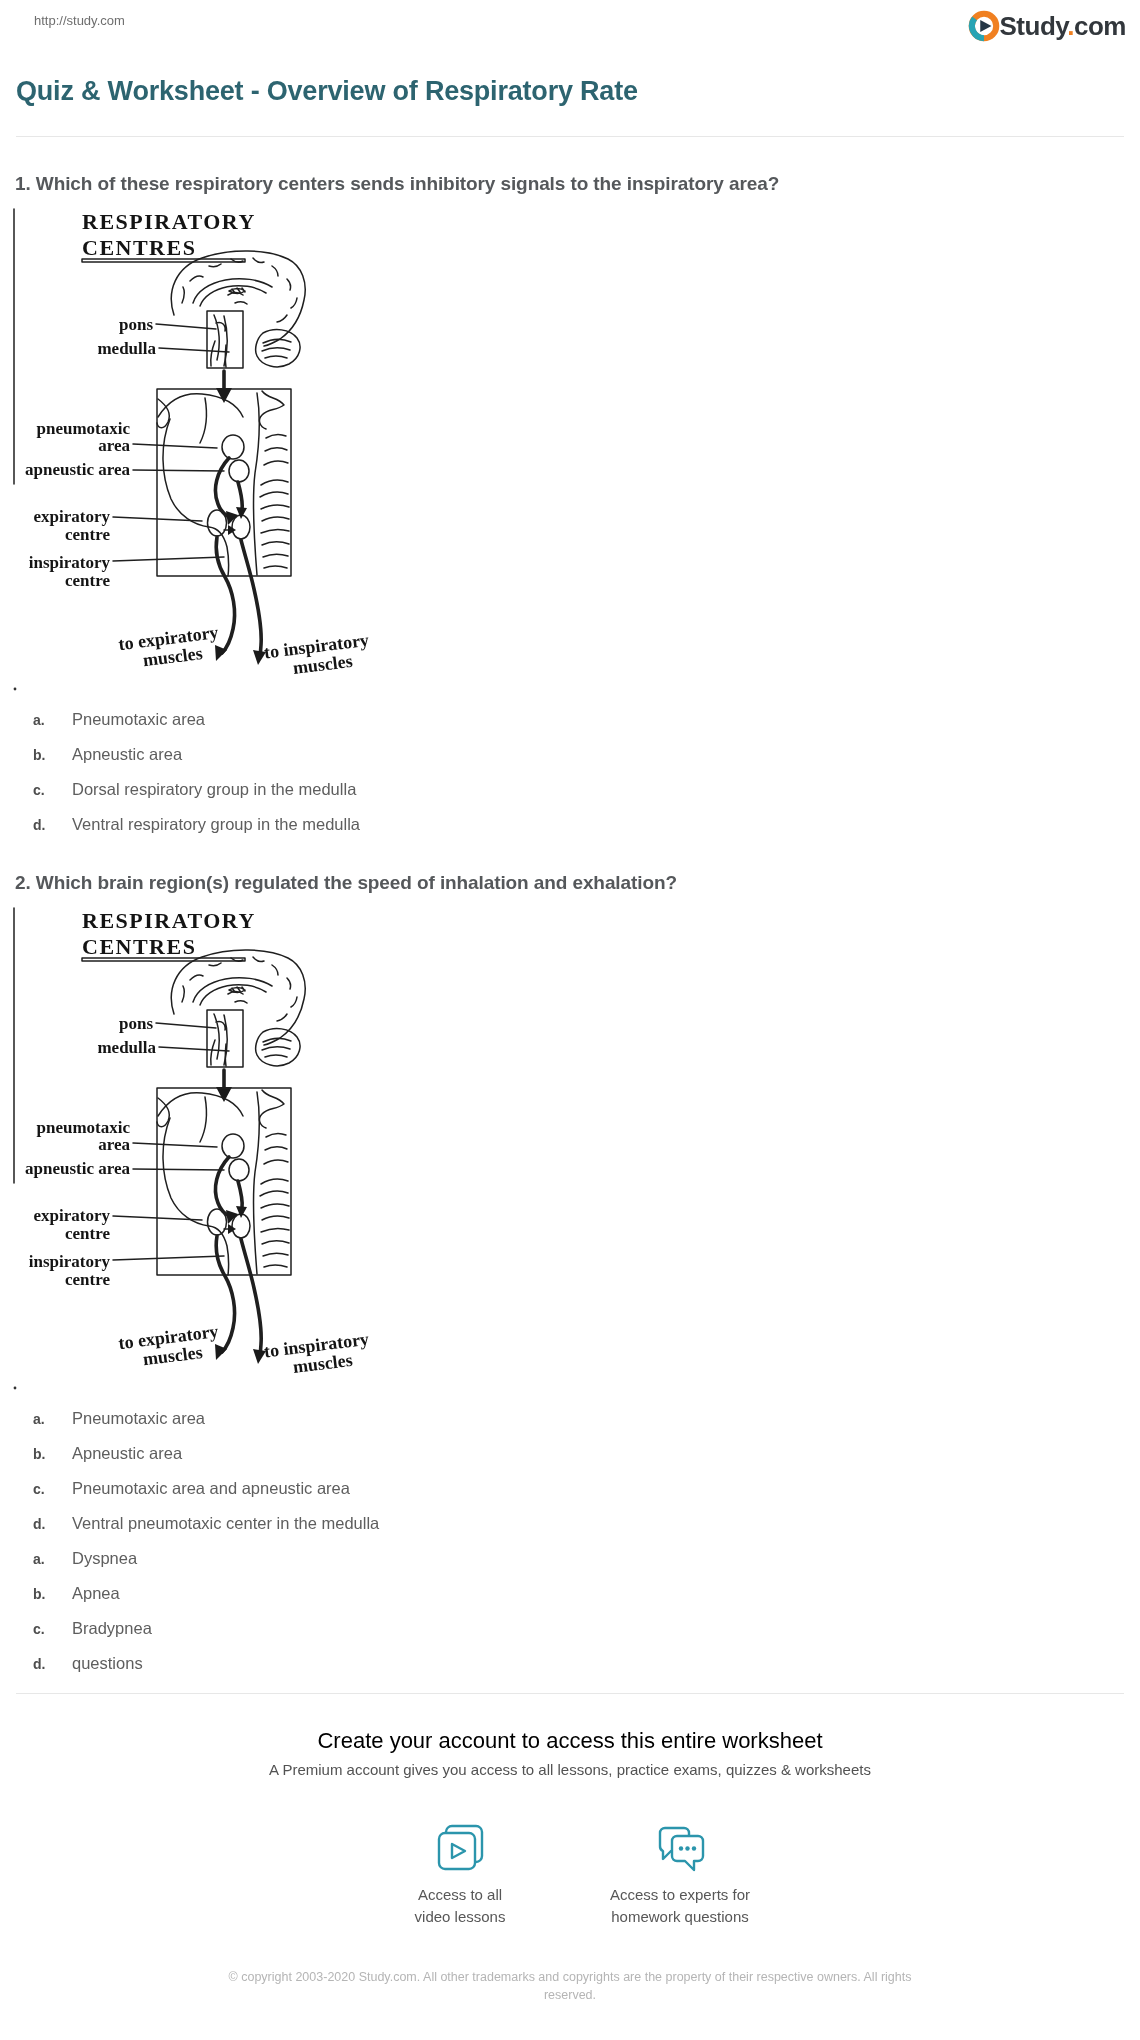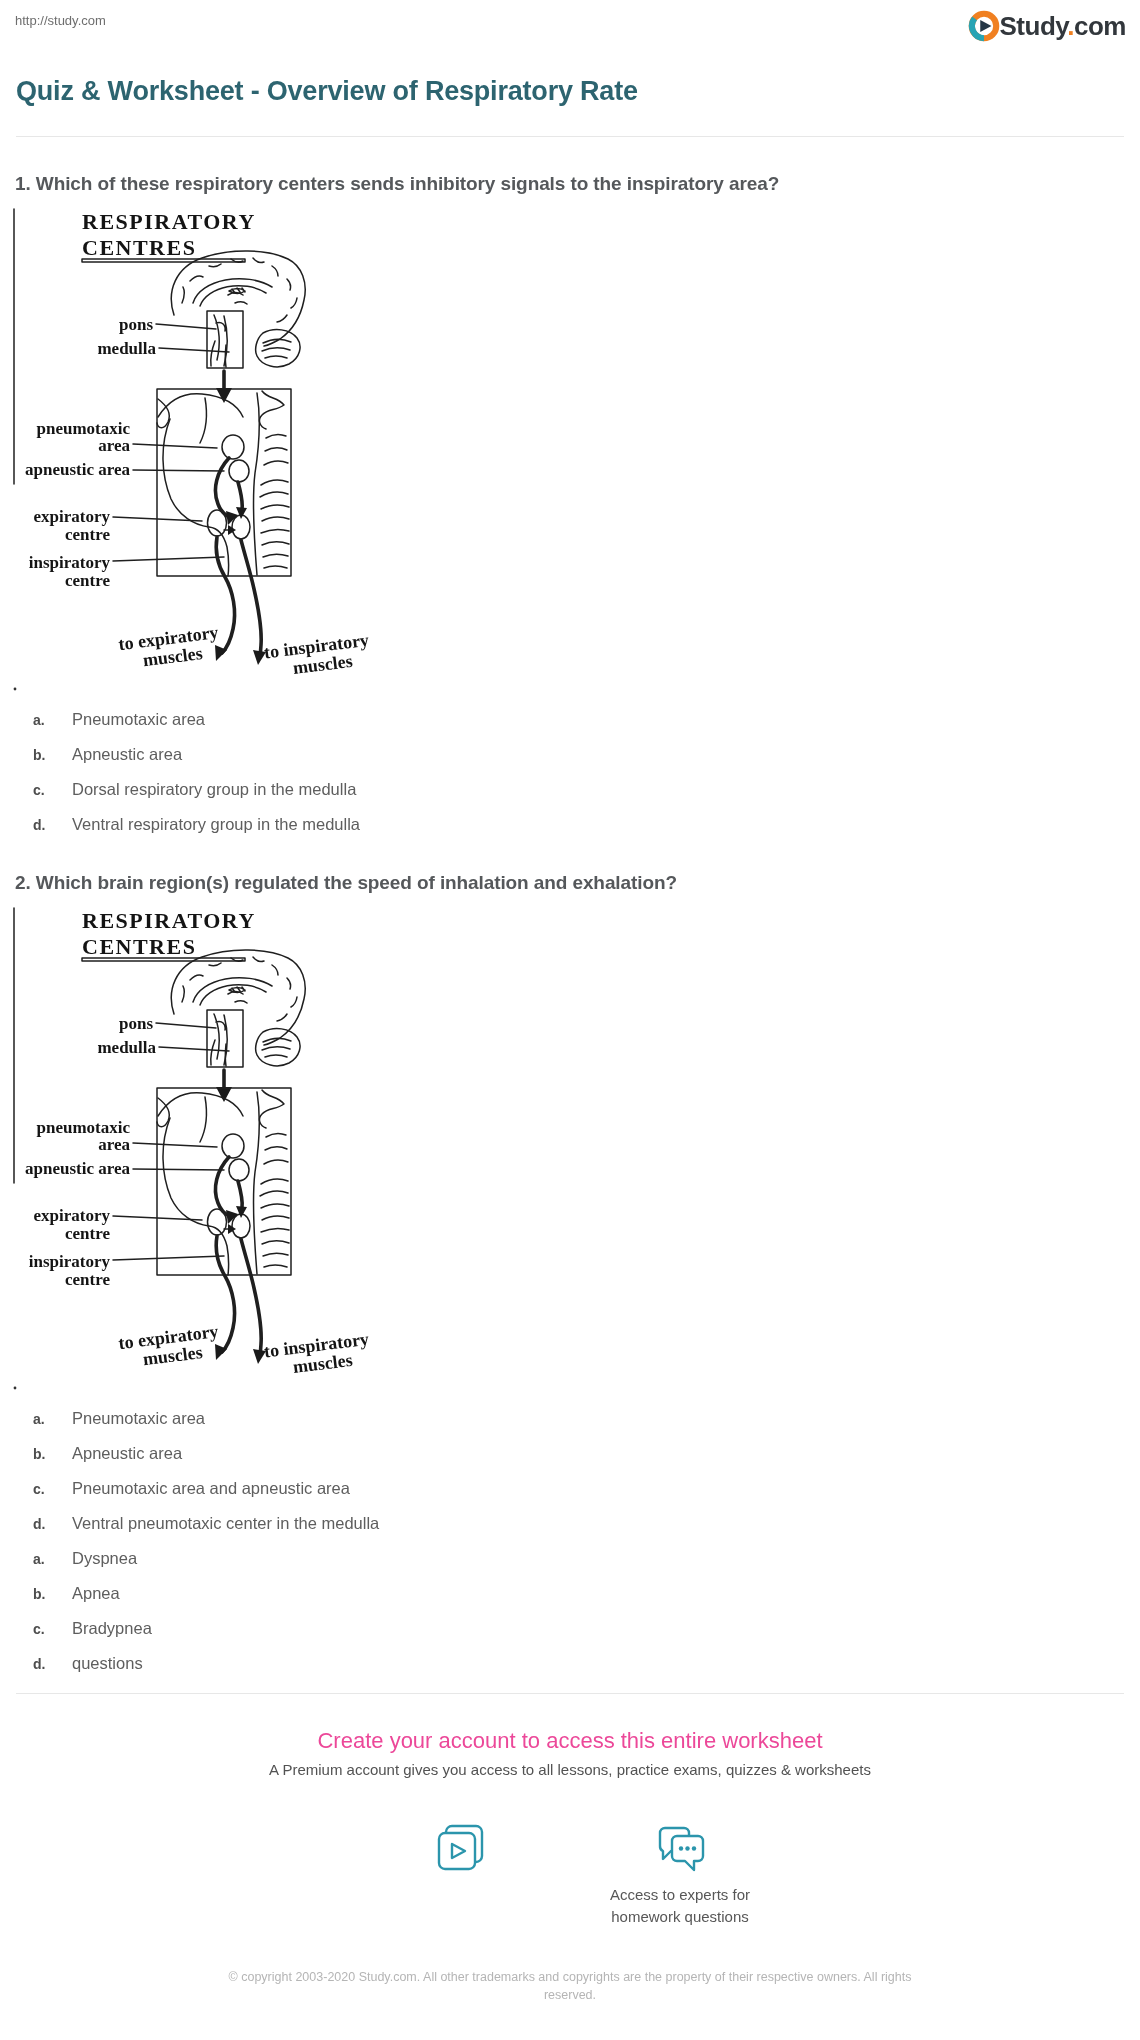--- a/index.html
+++ b/index.html
@@ -3,38 +3,38 @@
 <meta charset="utf-8">
 <style>
   * { box-sizing: border-box; margin: 0; padding: 0; }
   html, body { background: #ffffff; }
   body {
     width: 1140px; min-height: 2040px; margin: 0 auto;
     font-family: "Liberation Sans", sans-serif;
     color: #555; position: relative;
   }
   
-  .header { display: flex; justify-content: space-between; align-items: flex-start; padding: 10px 14px 0 15px; height: 46px; }
+  .header { display: flex; justify-content: space-between; align-items: flex-start; padding: 10px 14px 0 34px; height: 46px; }
   .url { font-size: 13px; color: #6e6e6e; padding-top: 3px; }
   .logo { display: flex; align-items: center; }
   .logo-text { font-size: 26px; font-weight: 700; color: #32373c; letter-spacing: -0.5px; line-height: 32px; }
   .logo-text .dot { color: #f08021; }
   
   .page-title { font-size: 27px; font-weight: 700; color: #2d6470; margin: 30px 10px 0 16px; letter-spacing: -0.2px; }
   .rule { border-top: 1px solid #e7e7e7; margin: 29px 16px 0 16px; }
   
   .question-text { font-size: 19px; font-weight: 700; color: #55585b; margin: 36px 0 0 15px; letter-spacing: -0.1px; }
   .diagram { display: block; margin: 8px 0 0 10px; }
   .choices { list-style: none; margin: 14px 0 0 33px; }
   .choice { display: flex; align-items: baseline; margin-bottom: 14px; line-height: 20px; }
   .choice-letter { width: 39px; flex: 0 0 39px; font-size: 14px; font-weight: 700; color: #4d4d4d; }
   .choice-text { font-size: 16.5px; color: #5e5e5e; }
   
   .footer { text-align: center; }
-  .footer-heading { font-size: 22px; font-weight: 400; color: #ec4899; margin-top: 34px; }
+  .footer-heading { font-size: 22px; font-weight: 400; color: #000000; margin-top: 34px; }
   .footer-sub { font-size: 15px; color: #525252; margin-top: 7px; }
   .features { display: flex; justify-content: center; margin-top: 42px; }
   .feature { width: 220px; }
   .feature-icon { display: block; margin: 0 auto; }
   .feature-label { font-size: 15px; color: #575757; line-height: 22px; margin-top: 10px; }
   .copyright { width: 720px; margin: 40px auto 0 auto; font-size: 12.5px; line-height: 18px; color: #b5b5b5; padding-bottom: 20px; }
   
   .sketch path, .sketch line, .sketch rect, .sketch ellipse, .sketch circle {
     stroke: #1f1f1f; fill: none; stroke-width: 1.5; stroke-linecap: round; stroke-linejoin: round;
   }
@@ -247,20 +247,24 @@
 
 <div class="footer">
   <div class="footer-heading">Create your account to access this entire worksheet</div>
   <div class="footer-sub">A Premium account gives you access to all lessons, practice exams, quizzes &amp; worksheets</div>
 
   <div class="features">
     <div class="feature">
       <svg class="feature-icon" width="58" height="54" viewBox="0 0 58 54">
           <use href="#icon-video"></use>
         </svg>
+      <div class="feature-label">
+        <div>Access to all</div>
+        <div>video lessons</div>
+      </div>
     </div>
     <div class="feature">
       <svg class="feature-icon" width="58" height="54" viewBox="0 0 58 54">
           <use href="#icon-chat"></use>
         </svg>
       <div class="feature-label">
         <div>Access to experts for</div>
         <div>homework questions</div>
       </div>
     </div>

